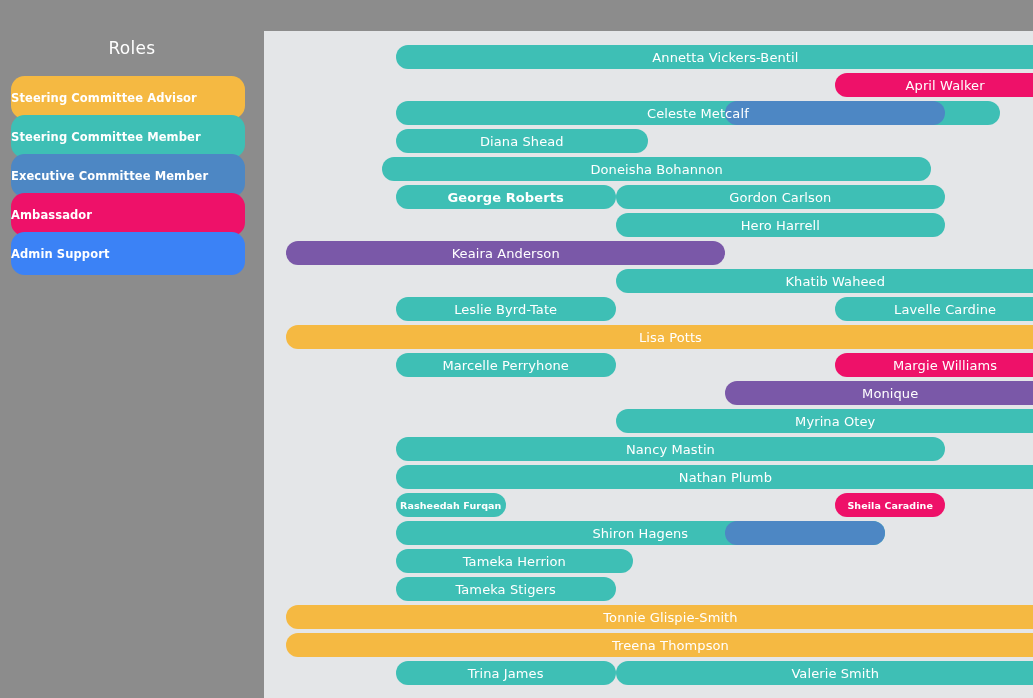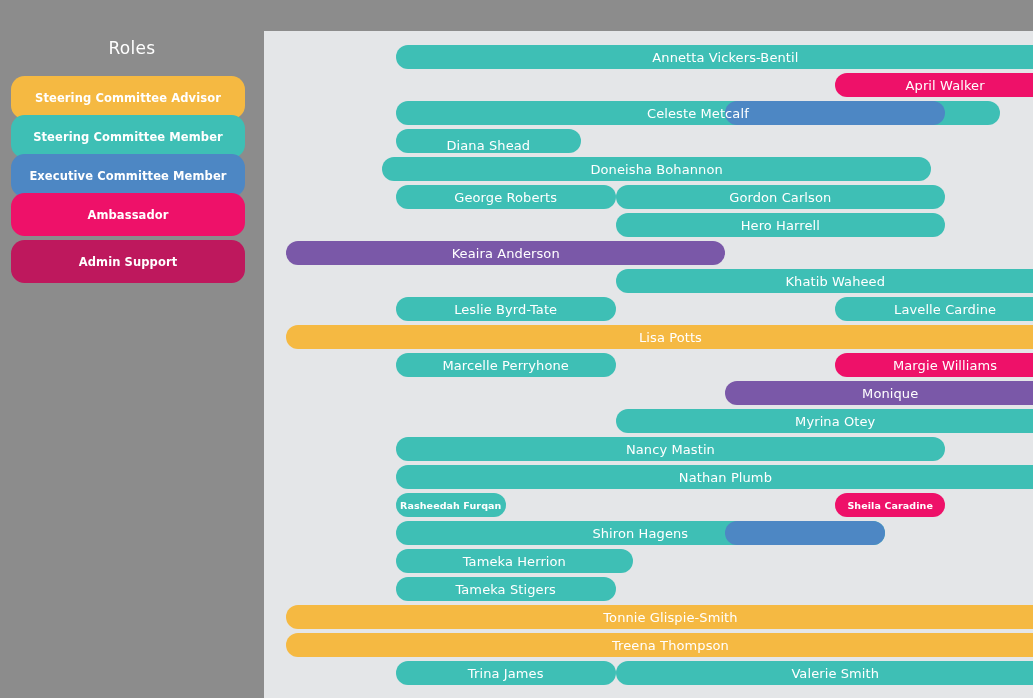--- a/index.html
+++ b/index.html
@@ -40,21 +40,21 @@
     background: #8c8c8c;
   }
   .legend-title {
     position: absolute; left: 0; top: 7px; width: 264px;
     text-align: center; color: #ffffff;
     font-size: 17px; font-weight: 400; letter-spacing: .3px;
   }
   .legend-item {
     position: absolute; left: 11px; width: 234px; height: 43px;
     border-radius: 13.5px;
-    display: flex; align-items: center; justify-content: center;
+    display: flex; align-items: center; justify-content: flex-start;
     color: #ffffff; font-size: 11.5px; font-weight: 700;
     letter-spacing: .1px; white-space: nowrap;
   }
 
   
   .plot {
     position: absolute; left: 264px; top: 31px;
     width: 769px; height: 667px;
     background: #e4e6e8;
   }
@@ -81,46 +81,46 @@
         </div>
         <div class="legend-item" style="top: 84px; background: rgb(62, 191, 181);">
           <span>Steering Committee Member</span>
         </div>
         <div class="legend-item" style="top: 123px; background: rgb(77, 135, 196);">
           <span>Executive Committee Member</span>
         </div>
         <div class="legend-item" style="top: 162px; background: rgb(238, 17, 105);">
           <span>Ambassador</span>
         </div>
-        <div class="legend-item" style="top: 209px; background: #be185d;">
+        <div class="legend-item" style="top: 201px; background: #3b82f6;">
           <span>Admin Support</span>
         </div>
       </div>
   </div>
 
   <div class="plot">
     <div id="bar-host">
         <div class="bar" style="left: 131.829px; width: 659.143px; top: 14px; background: rgb(62, 191, 181);">
           <span class="bar-label" style="position: relative; z-index: 2;">Annetta Vickers-Bentil</span>
         </div>
         <div class="bar" style="left: 571.257px; width: 219.714px; top: 42px; background: rgb(238, 17, 105);">
           <span class="bar-label" style="position: relative; z-index: 2;">April Walker</span>
         </div>
         <div class="bar" style="left: 131.829px; width: 604.214px; top: 70px; background: rgb(62, 191, 181);">
           <div class="seg" style="left: 329.571px; width: 219.714px; top: 0px; background: rgb(77, 135, 196);"></div>
           <span class="bar-label" style="position: relative; z-index: 2;">Celeste Metcalf</span>
         </div>
-        <div class="bar" style="left: 131.829px; width: 185px; top: 98px; background: rgb(62, 191, 181); align-items: flex-end;">
+        <div class="bar" style="left: 131.829px; width: 252px; top: 98px; background: rgb(62, 191, 181);">
           <span class="bar-label" style="position: relative; z-index: 2;">Diana Shead</span>
         </div>
         <div class="bar" style="left: 118px; width: 549.286px; top: 126px; background: rgb(62, 191, 181);">
           <span class="bar-label" style="position: relative; z-index: 2;">Doneisha Bohannon</span>
         </div>
         <div class="bar" style="left: 131.829px; width: 219.714px; top: 154px; background: rgb(62, 191, 181);">
-          <span class="bar-label" style="position: relative; z-index: 2;">George Roberts</span>
+          <span class="bar-label" style="position: relative; z-index: 2; font-weight: bold;">George Roberts</span>
         </div>
         <div class="bar" style="left: 351.543px; width: 329.571px; top: 154px; background: rgb(62, 191, 181);">
           <span class="bar-label" style="position: relative; z-index: 2;">Gordon Carlson</span>
         </div>
         <div class="bar" style="left: 351.543px; width: 329.571px; top: 182px; background: rgb(62, 191, 181);">
           <span class="bar-label" style="position: relative; z-index: 2;">Hero Harrell</span>
         </div>
         <div class="bar" style="left: 21.9714px; width: 439.429px; top: 210px; background: rgb(122, 88, 168);">
           <span class="bar-label" style="position: relative; z-index: 2; text-align: right;">Keaira Anderson</span>
         </div>

